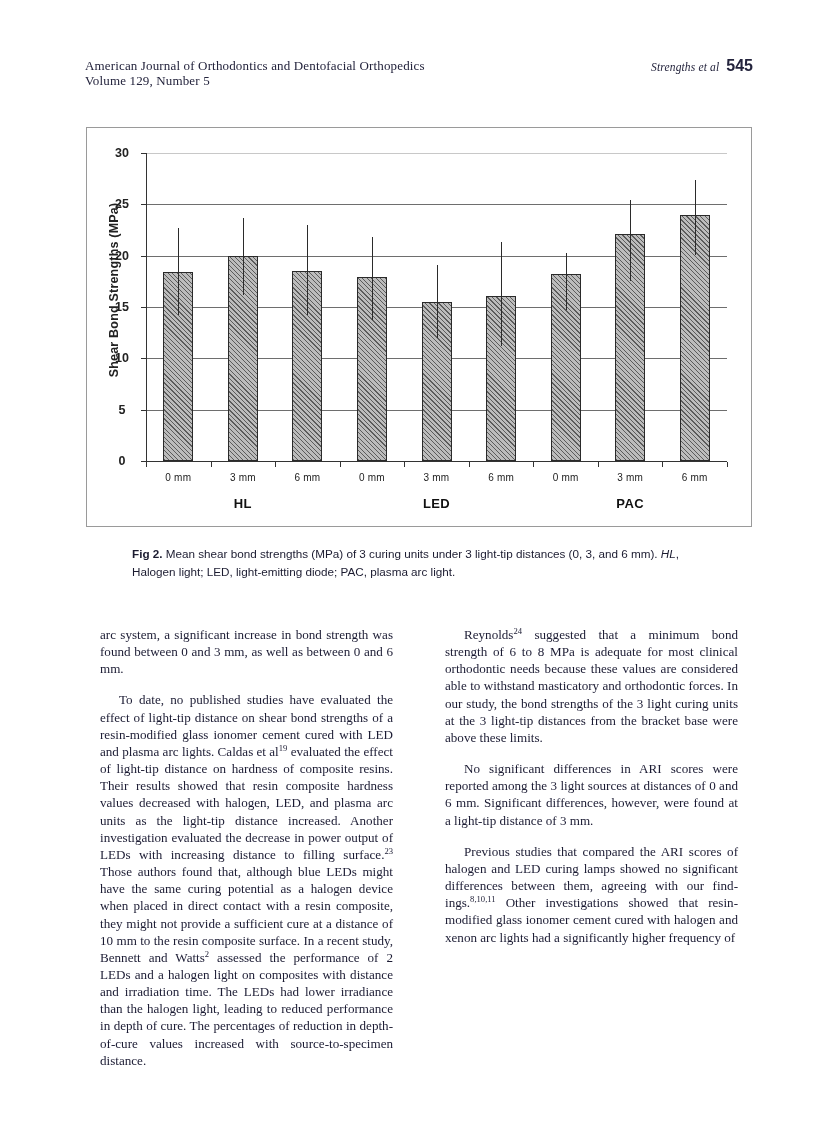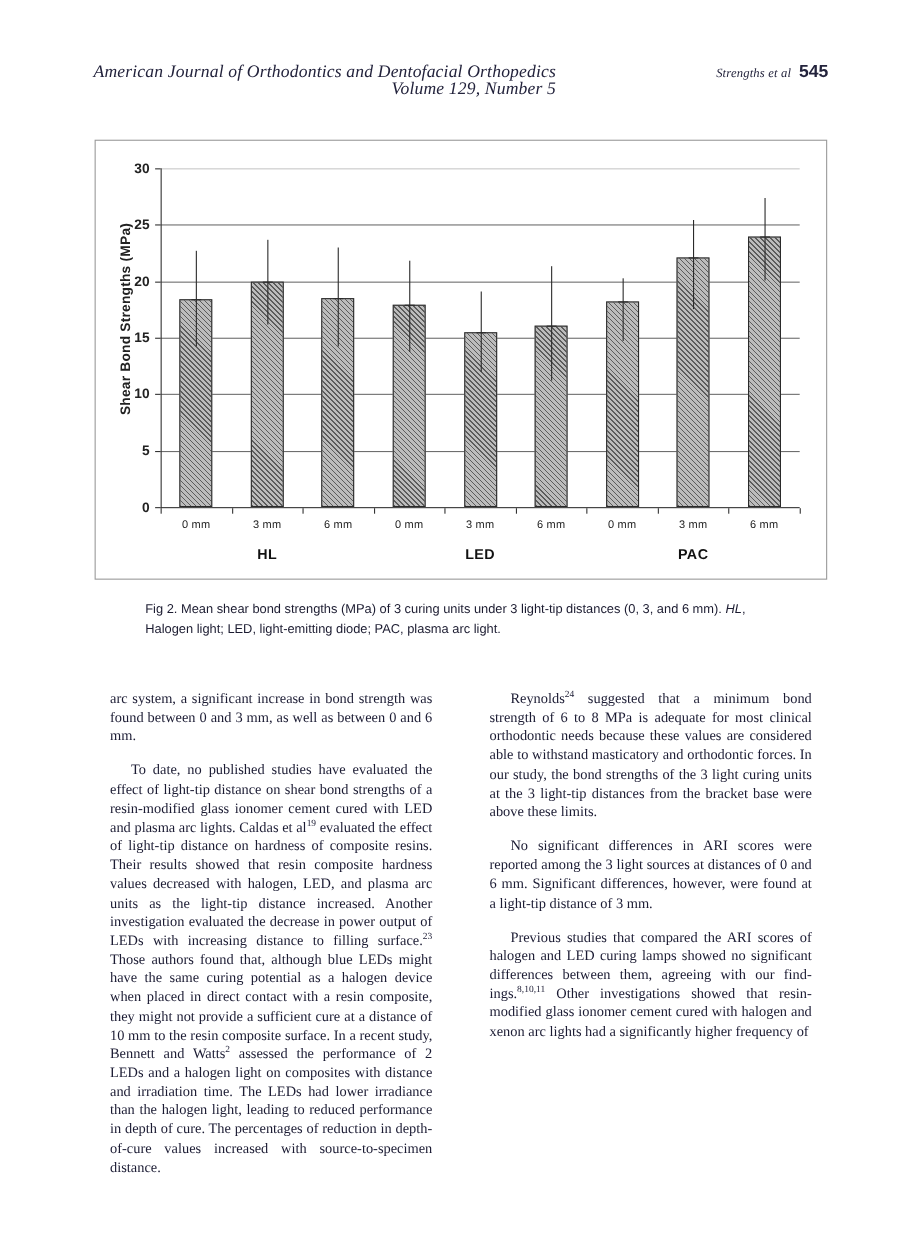--- a/index.html
+++ b/index.html
@@ -21,26 +21,24 @@
     position: absolute;
     left: 85px;
     top: 58px;
     width: 668px;
     display: flex;
     justify-content: space-between;
     align-items: flex-start;
   }
   .rh-left {
     font-family: "Liberation Serif", serif;
-    font-style: italic;
-    font-size: 16px;
+    font-size: 13px;
     line-height: 15px;
     color: #23233c;
     letter-spacing: 0.15px;
-    text-align: right;
   }
   .rh-left .rh-line2 { display: block; }
   .rh-right {
     font-size: 11.5px;
     line-height: 15px;
     white-space: nowrap;
     color: #23233c;
   }
   .rh-authors {
     font-style: italic;
@@ -86,21 +84,21 @@
     font-weight: bold;
     letter-spacing: 0.2px;
     color: #222;
     white-space: nowrap;
   }
 
   .tick-label {
     position: absolute;
     right: 0;
     width: 26px;
-    text-align: right;
+    text-align: center;
     font-family: "Liberation Sans", sans-serif;
     font-size: 12.5px;
     font-weight: bold;
     color: #222;
     transform: translateY(-50%);
   }
 
   .gridline {
     position: absolute;
     height: 1px;
@@ -183,21 +181,21 @@
     position: absolute;
     left: 132px;
     top: 545px;
     width: 588px;
     font-family: "Liberation Sans", sans-serif;
     font-size: 11.7px;
     line-height: 17.5px;
     color: #1b1b30;
     text-indent: 0;
   }
-  .caption b { font-weight: normal; }
+  .caption b { font-weight: bold; }
   .caption i { font-style: italic; }
 
   
   .col {
     position: absolute;
     top: 612px;
     width: 321px;
     font-family: "Liberation Serif", serif;
     font-size: 13.1px;
     line-height: 17.15px;

